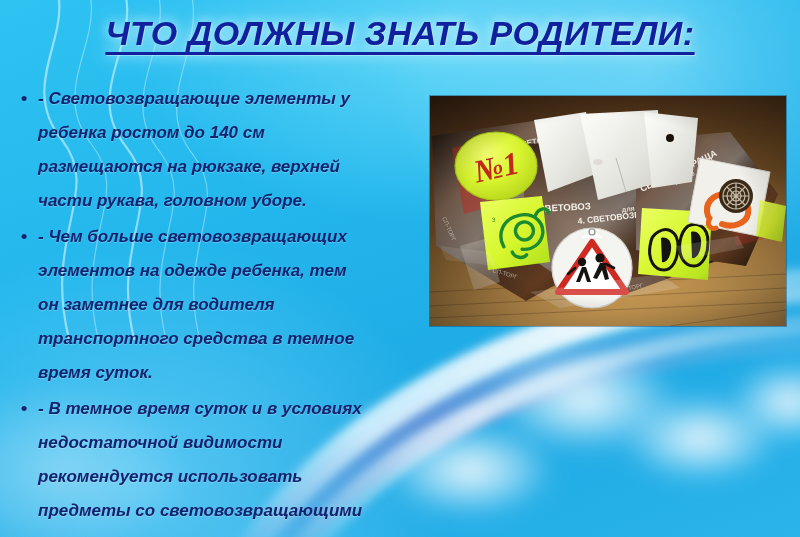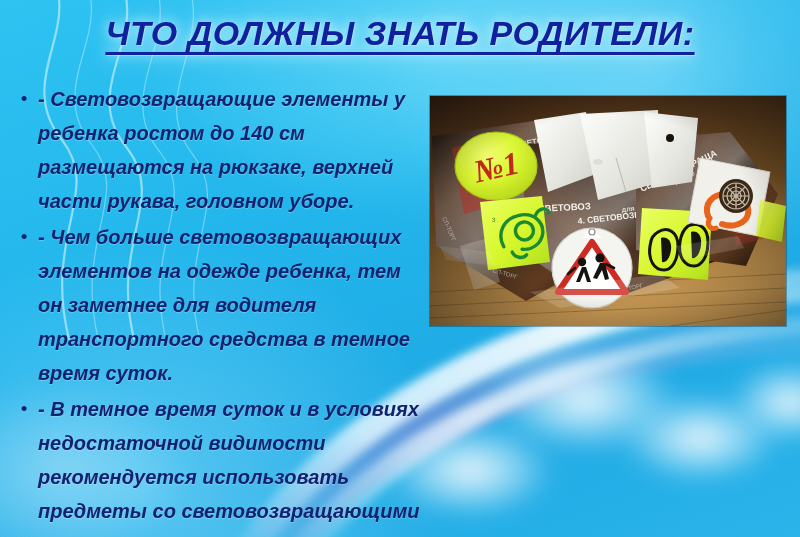--- a/index.html
+++ b/index.html
@@ -110,21 +110,21 @@
     flex: 0 0 28px;
     color: #12226e;
     font-size: 19px;
     line-height: 34px;
     text-align: center;
     padding-left: 2px;
   }
   .bullet-text {
     flex: 1 1 auto;
     font-family: "Liberation Sans", sans-serif;
-    font-size: 20px;
+    font-size: 17px;
     font-weight: bold;
     font-style: italic;
     line-height: 34px;
     color: #12226e;
     text-shadow: 0 1px 1px rgba(255,255,255,.25);
     white-space: pre-line;
   }
 
   
   .photo {

